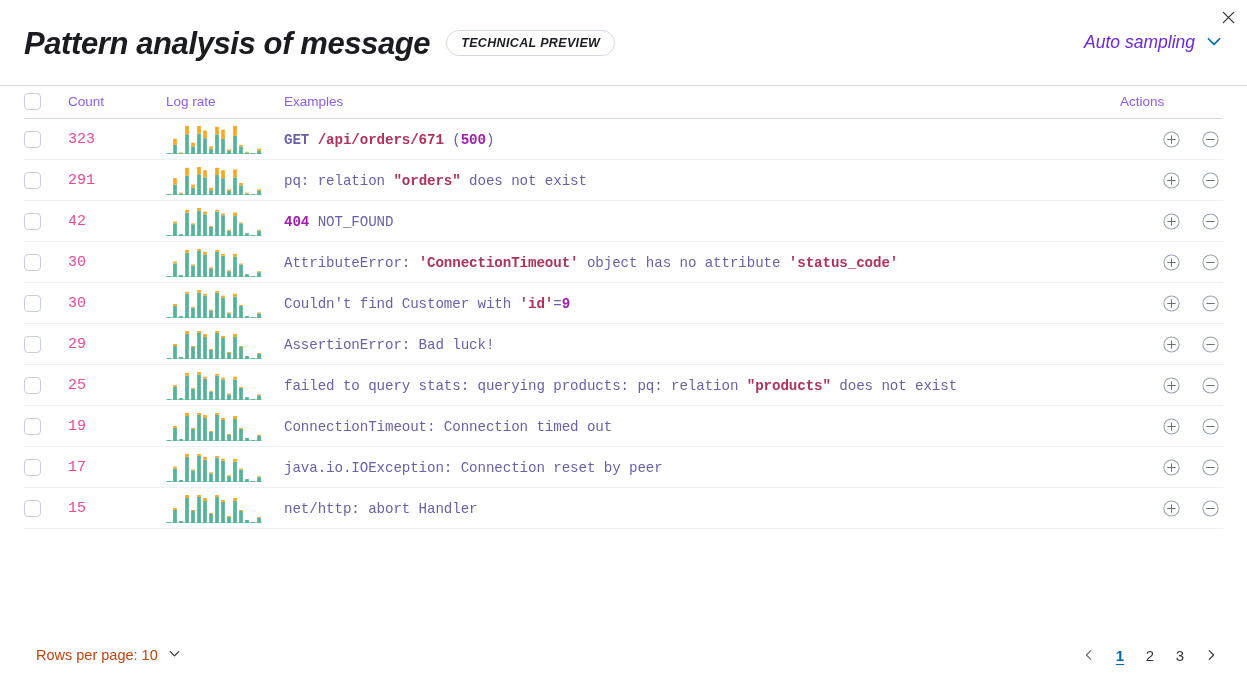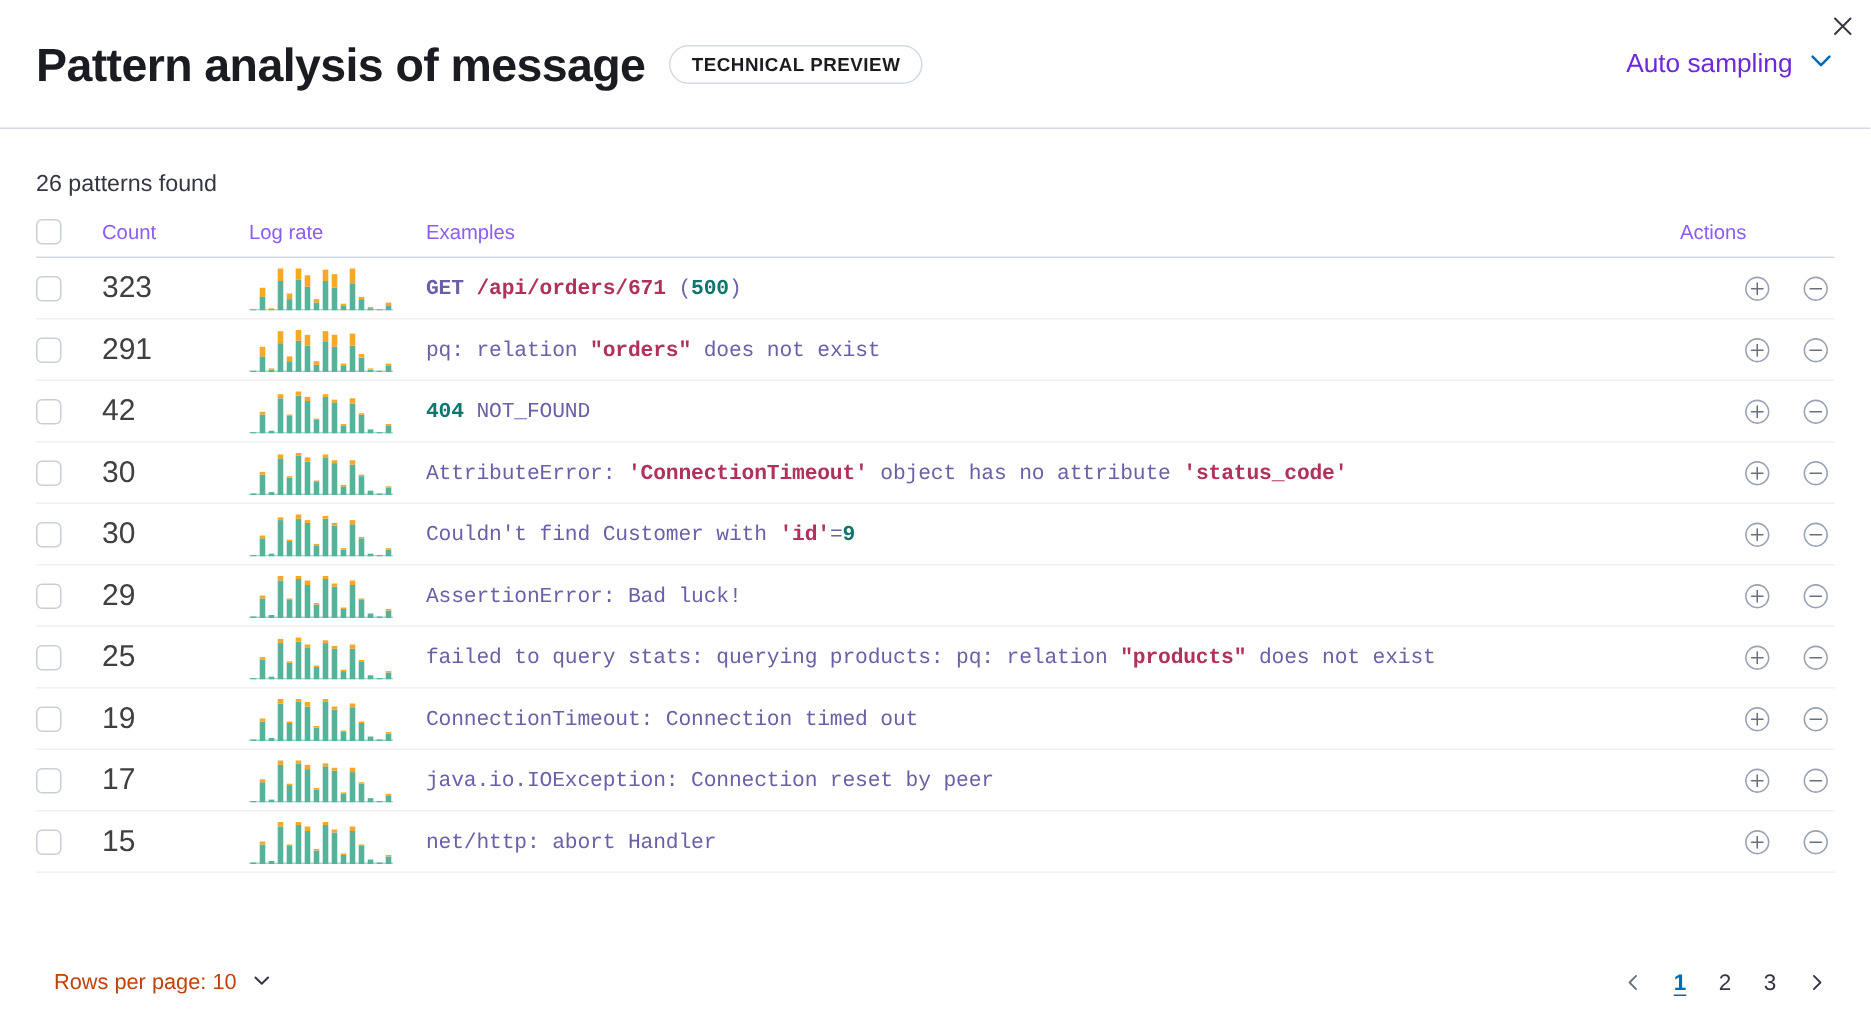--- a/index.html
+++ b/index.html
@@ -14,20 +14,21 @@
   .page { position: relative; width: 1247px; height: 684px; background:#fff; }
 
   
   .header {
     position: relative;
     height: 86px;
     border-bottom: 1px solid #d3dae6;
     display: flex;
     align-items: center;
     padding: 16px 24px;
+    font-style: italic;
   }
   .header-left { display: flex; align-items: center; gap: 16px; }
   .page-title {
     font-size: 31px;
     font-weight: 700;
     letter-spacing: -0.4px;
     color: #1a1c21;
     white-space: nowrap;
     line-height: 1;
     margin-top: 2px;
@@ -115,43 +116,43 @@
     width: 17px; height: 17px;
     border: 1px solid #c9cfd8;
     border-radius: 4px;
     background: #fff;
     display: block;
     cursor: pointer;
   }
   th .chk { margin-top: 1px; }
 
   .count-cell {
-    font-size: 20px;
-    color: #404040;
-    font-family: Liberation Sans, sans-serif;
+    font-size: 15px;
+    color: #ec4899;
+    font-family: Liberation Mono, monospace;
   }
 
   
   .spark {
     display: block;
     width: 96px;
     height: 30px;
   }
 
   
   .ex {
     font-family: "Liberation Mono", "DejaVu Sans Mono", monospace;
     font-size: 14.2px;
     color: #6b5fa8;
     white-space: nowrap;
     letter-spacing: -0.1px;
   }
   .ex .tok-base { color: #6b5fa8; }
   .ex .tok-str  { color: #b0315a; font-weight: 700; }
-  .ex .tok-num  { color: #0f766e; font-weight: 700; }
+  .ex .tok-num  { color: #a21caf; font-weight: 700; }
   .ex .tok-kw   { color: #6b5fa8; font-weight: 700; }
 
   
   .actions {
     display: flex;
     justify-content: flex-end;
     align-items: center;
     gap: 18px;
     padding-right: 2px;
   }
@@ -222,21 +223,20 @@
 
     <div class="close-btn">
       <svg width="15" height="15" viewBox="0 0 16 16" fill="none" aria-hidden="true">
         <path d="M2.5 2.5 L13.5 13.5 M13.5 2.5 L2.5 13.5" stroke="#343741" stroke-width="1.4" stroke-linecap="round"></path>
       </svg>
     </div>
   </div>
 
   <div class="body">
 
-    <div class="patterns-found">26 patterns found</div>
 
     <table class="patterns">
       <colgroup>
         <col class="col-check">
           <col class="col-count">
           <col class="col-rate">
           <col class="col-ex">
           <col class="col-act">
       </colgroup>
       <thead>

